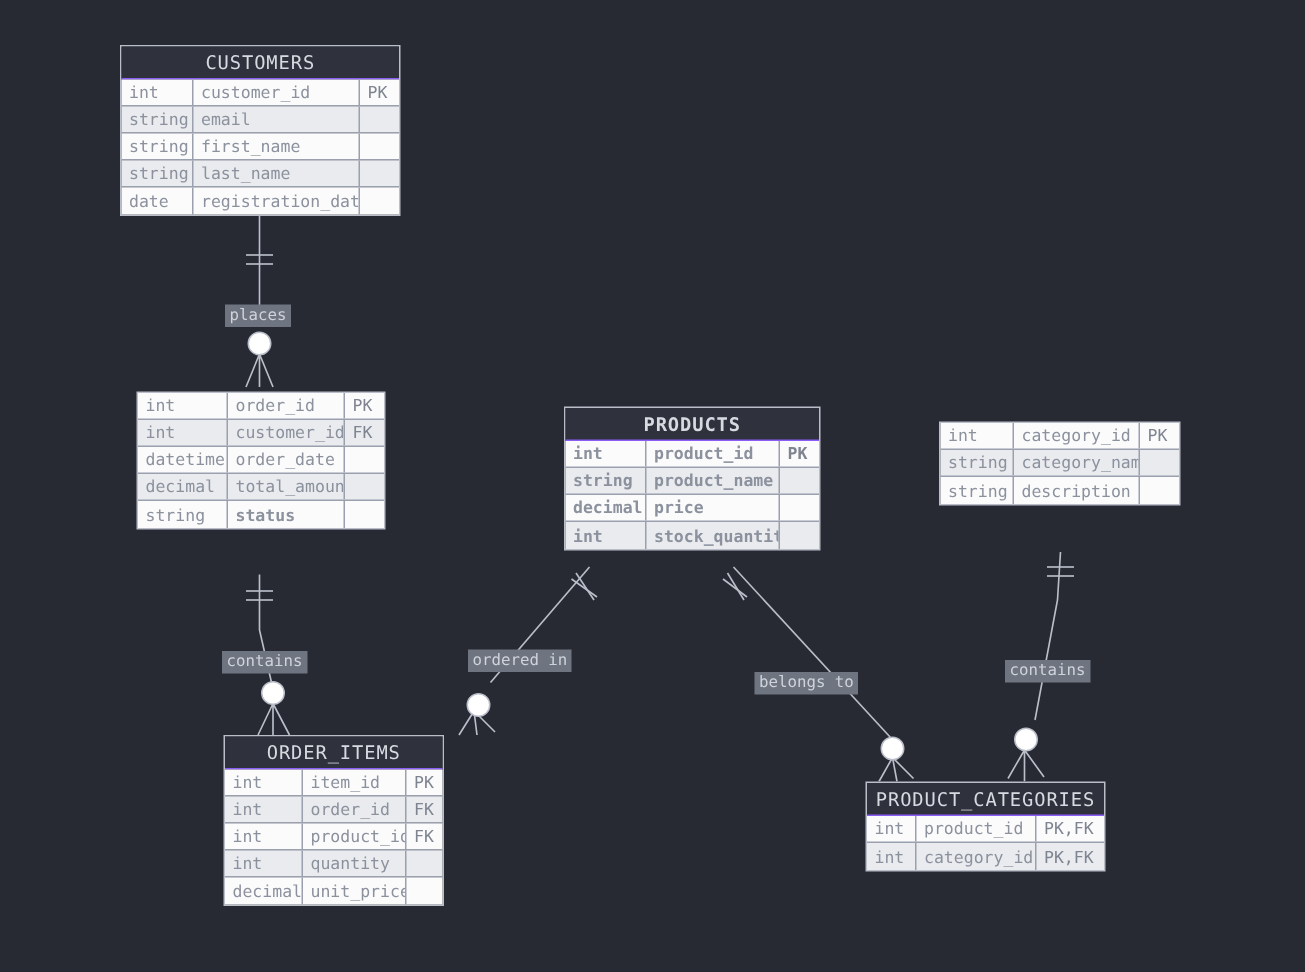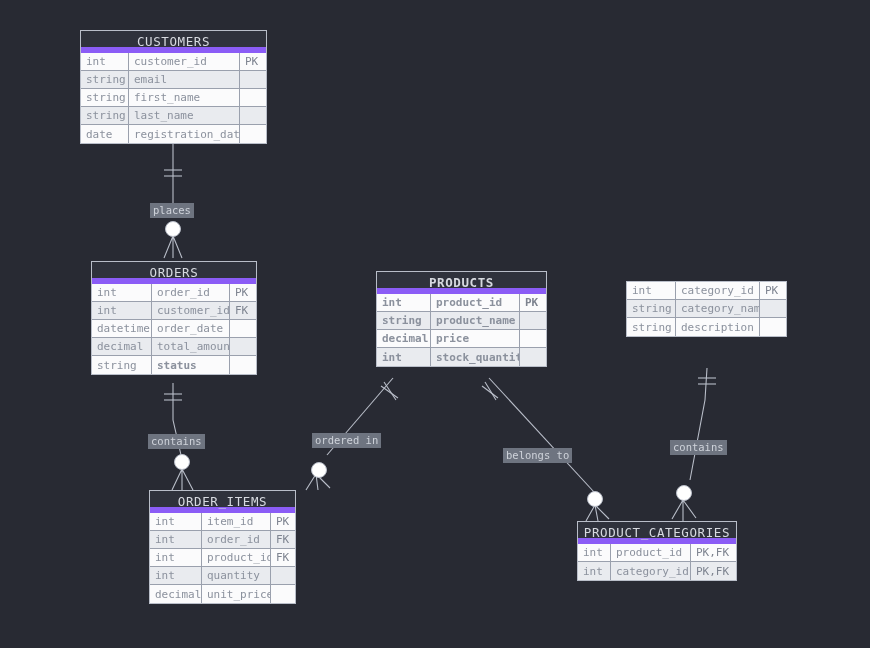--- a/index.html
+++ b/index.html
@@ -30,21 +30,21 @@
     background: #282a33;
   }
   .entity-title {
     height: 22px;
     line-height: 22px;
     text-align: center;
     color: #d7dae0;
     font-size: 12.5px;
     letter-spacing: 0.6px;
     background: #2f323c;
-    border-bottom: 6px solid #8b5cf6;
+    border-bottom: 1px solid #8b5cf6;
     box-sizing: border-box;
     white-space: nowrap;
   }
   .attr-row {
     display: flex;
     height: 18px;
     box-sizing: border-box;
     border-bottom: 1px solid #9aa0ad;
   }
   .attr-row:last-child { border-bottom: none; }
@@ -140,21 +140,20 @@
           <div class="cell name" style="flex: 1 1 auto;">last_name</div>
           <div class="cell key" style="width: 27px; flex: 0 0 27px;"></div>
         </div>
         <div class="attr-row odd">
           <div class="cell type" style="width: 48px; flex: 0 0 48px;">date</div>
           <div class="cell name" style="flex: 1 1 auto;">registration_date</div>
           <div class="cell key" style="width: 27px; flex: 0 0 27px;"></div>
         </div>
       </div>
       <div class="entity" style="left: 91px; top: 261px; width: 166px;">
-        <div class="entity-title">ORDERS</div>
         <div class="attr-row odd">
           <div class="cell type" style="width: 60px; flex: 0 0 60px;">int</div>
           <div class="cell name" style="flex: 1 1 auto;">order_id</div>
           <div class="cell key" style="width: 27px; flex: 0 0 27px;">PK</div>
         </div>
         <div class="attr-row even">
           <div class="cell type" style="width: 60px; flex: 0 0 60px;">int</div>
           <div class="cell name" style="flex: 1 1 auto;">customer_id</div>
           <div class="cell key" style="width: 27px; flex: 0 0 27px;">FK</div>
         </div>

